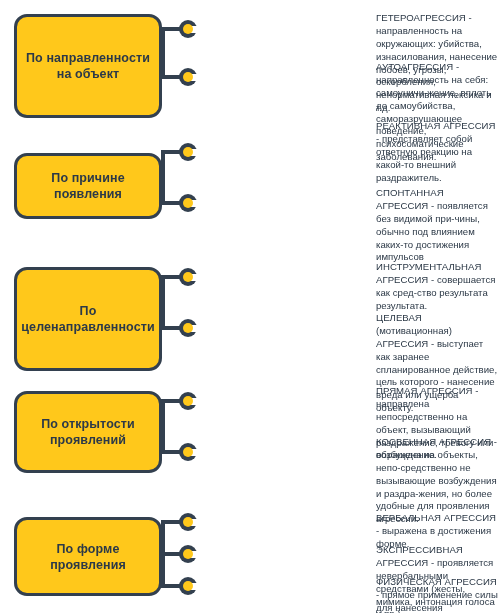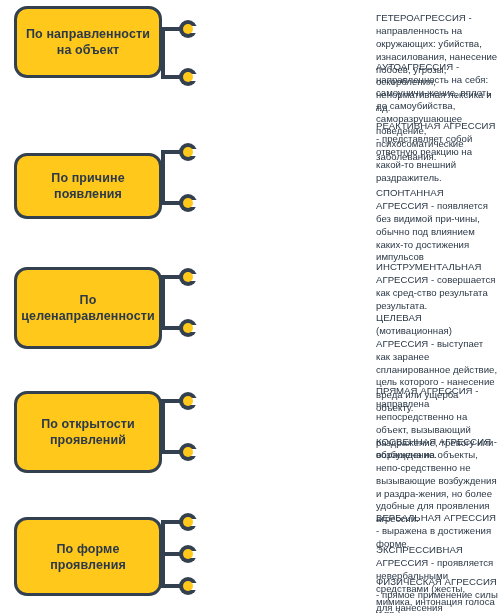--- a/index.html
+++ b/index.html
@@ -118,21 +118,21 @@
     letter-spacing: 0.03px;
     text-align: left;
   }
 </style>
 </head>
 <body>
 
 <div id="diagram">
     <div class="group" style="top: 0px;">
       <div class="card-col">
-        <div class="card" style="top: 6px; height: 72px;">
+        <div class="card" style="top: 14px; height: 104px;">
           <span>По направленности на объект</span>
         </div>
         <div class="rail" style="top: 27px; height: 52px;"></div>
         <div class="stem" style="top: 27px;"></div>
         <div class="node" style="top: 20px;"></div>
         <div class="stem" style="top: 75px;"></div>
         <div class="node" style="top: 68px;"></div>
       </div>
       <div class="items-col">
         <div class="item" style="top: 12px;">ГЕТЕРОАГРЕССИЯ - направленность на окружающих: убийства, изнасилования, нанесение побоев, угрозы, оскорбления, ненормативная лексика и т.д.</div>
@@ -150,21 +150,21 @@
         <div class="stem" style="top: 201px;"></div>
         <div class="node" style="top: 194px;"></div>
       </div>
       <div class="items-col">
         <div class="item" style="top: 120px;">РЕАКТИВНАЯ АГРЕССИЯ - представляет собой ответную реакцию на какой-то внешний раздражитель.</div>
         <div class="item" style="top: 187px;">СПОНТАННАЯ АГРЕССИЯ - появляется без видимой при-чины, обычно под влиянием каких-то достижения импульсов</div>
       </div>
     </div>
     <div class="group" style="top: 0px;">
       <div class="card-col">
-        <div class="card" style="top: 267px; height: 82px;">
+        <div class="card" style="top: 267px; height: 104px;">
           <span>По целенаправленности</span>
         </div>
         <div class="rail" style="top: 275px; height: 55px;"></div>
         <div class="stem" style="top: 275px;"></div>
         <div class="node" style="top: 268px;"></div>
         <div class="stem" style="top: 326px;"></div>
         <div class="node" style="top: 319px;"></div>
       </div>
       <div class="items-col">
         <div class="item" style="top: 261px;">ИНСТРУМЕНТАЛЬНАЯ АГРЕССИЯ - совершается как сред-ство результата результата.</div>

